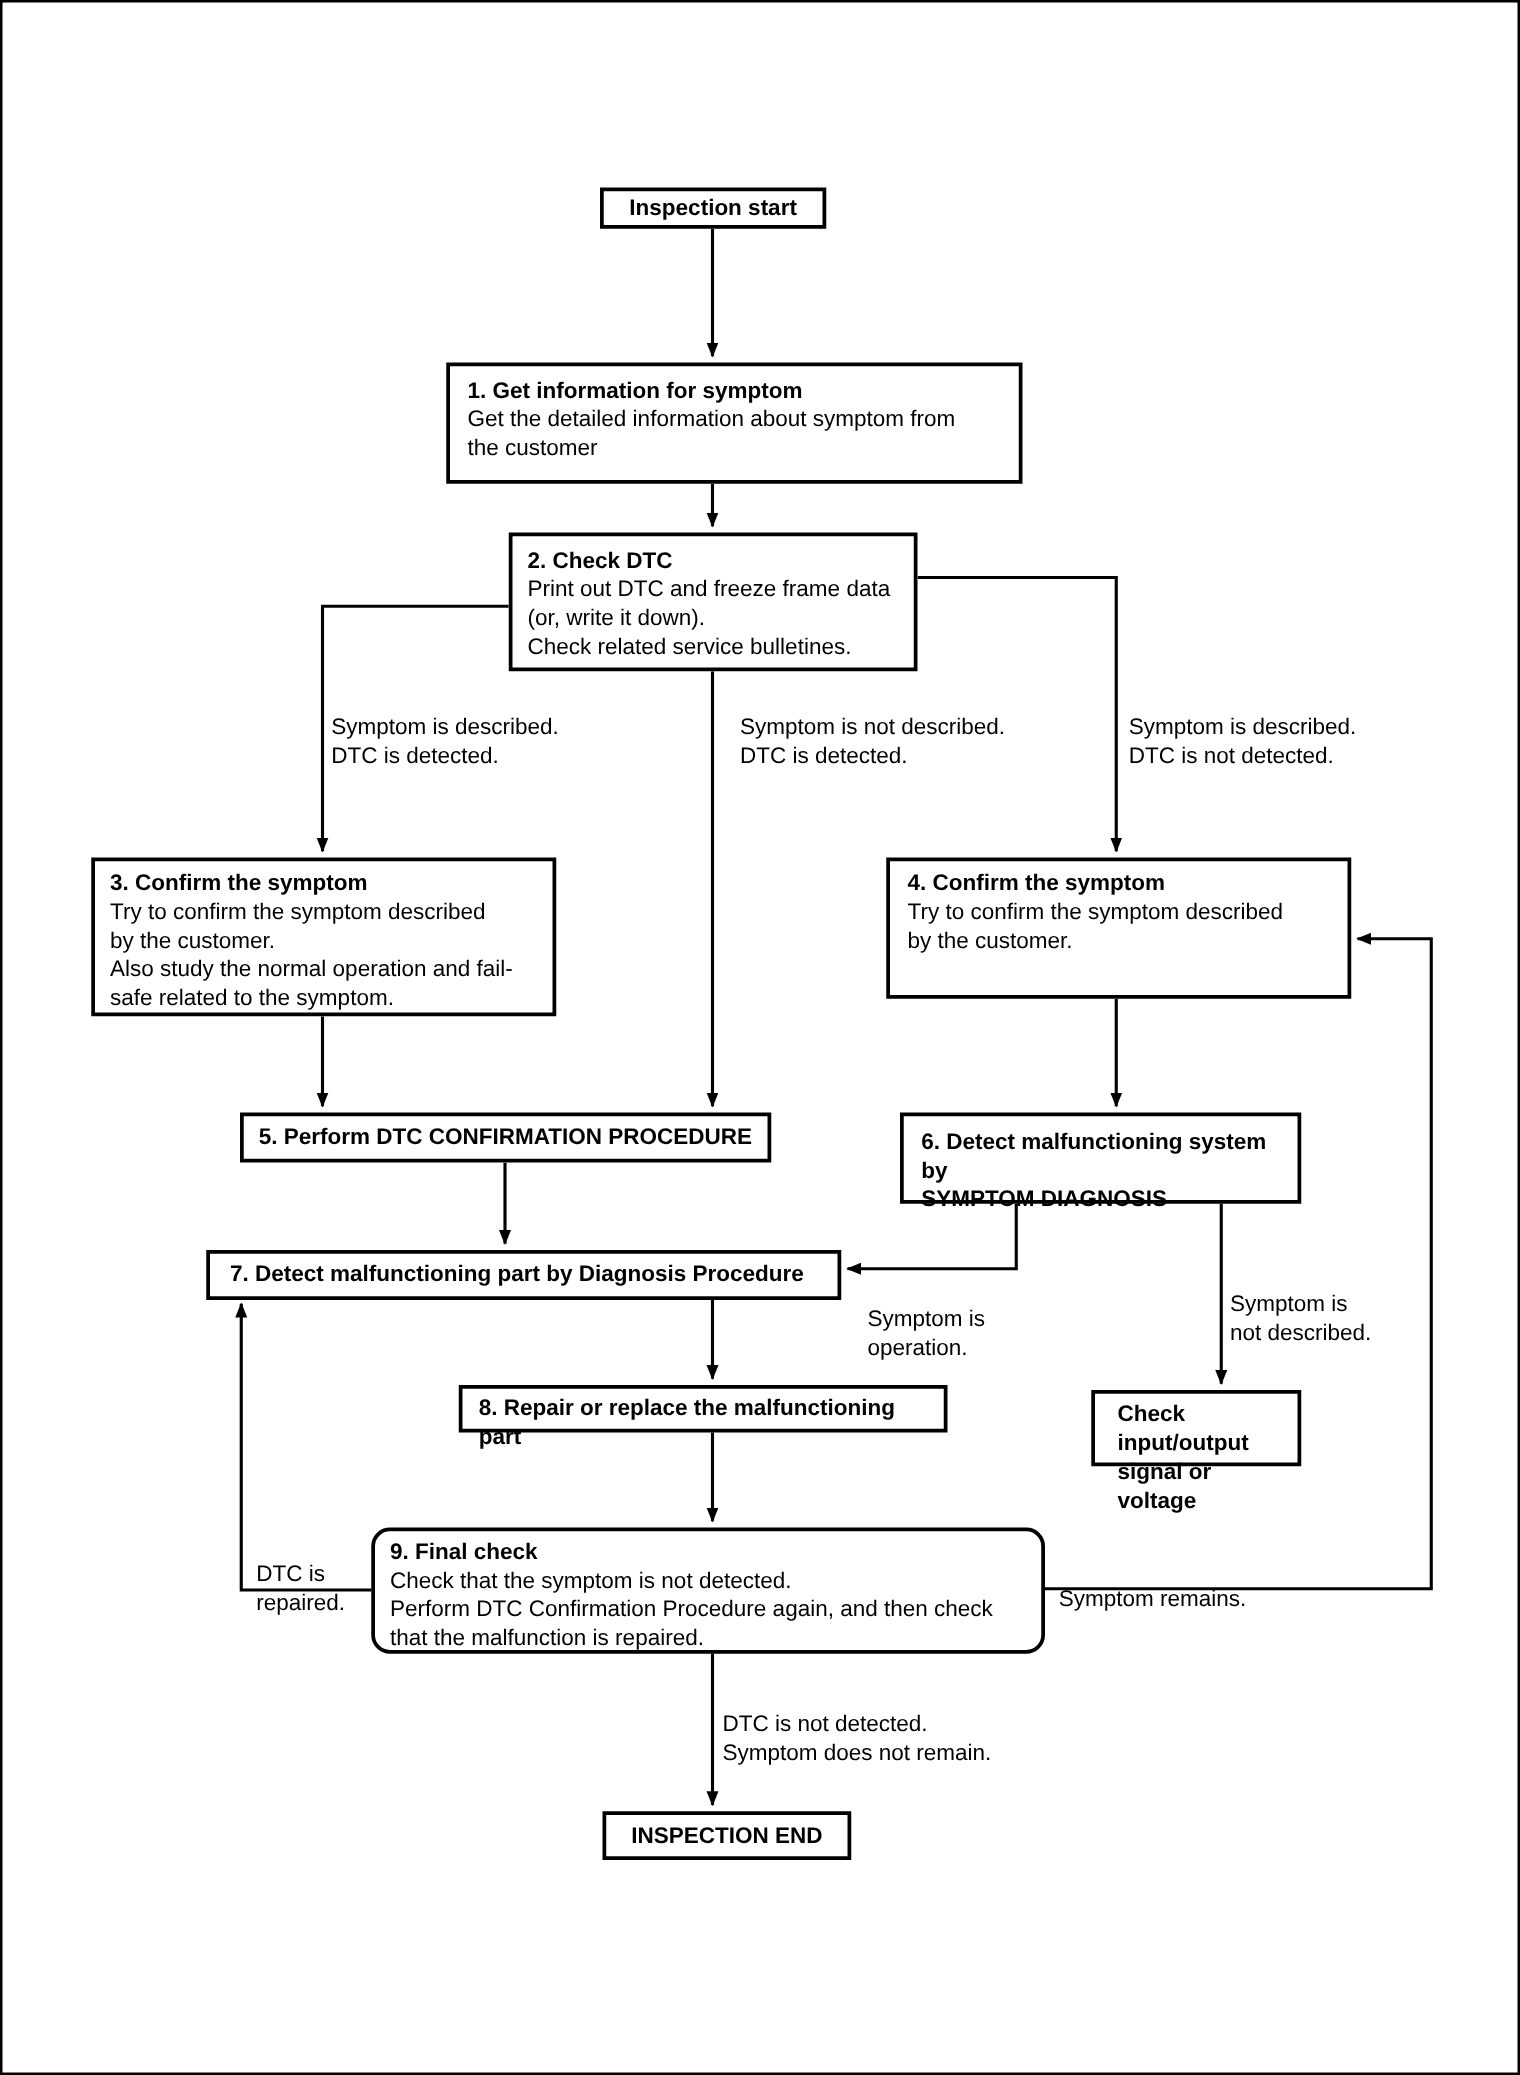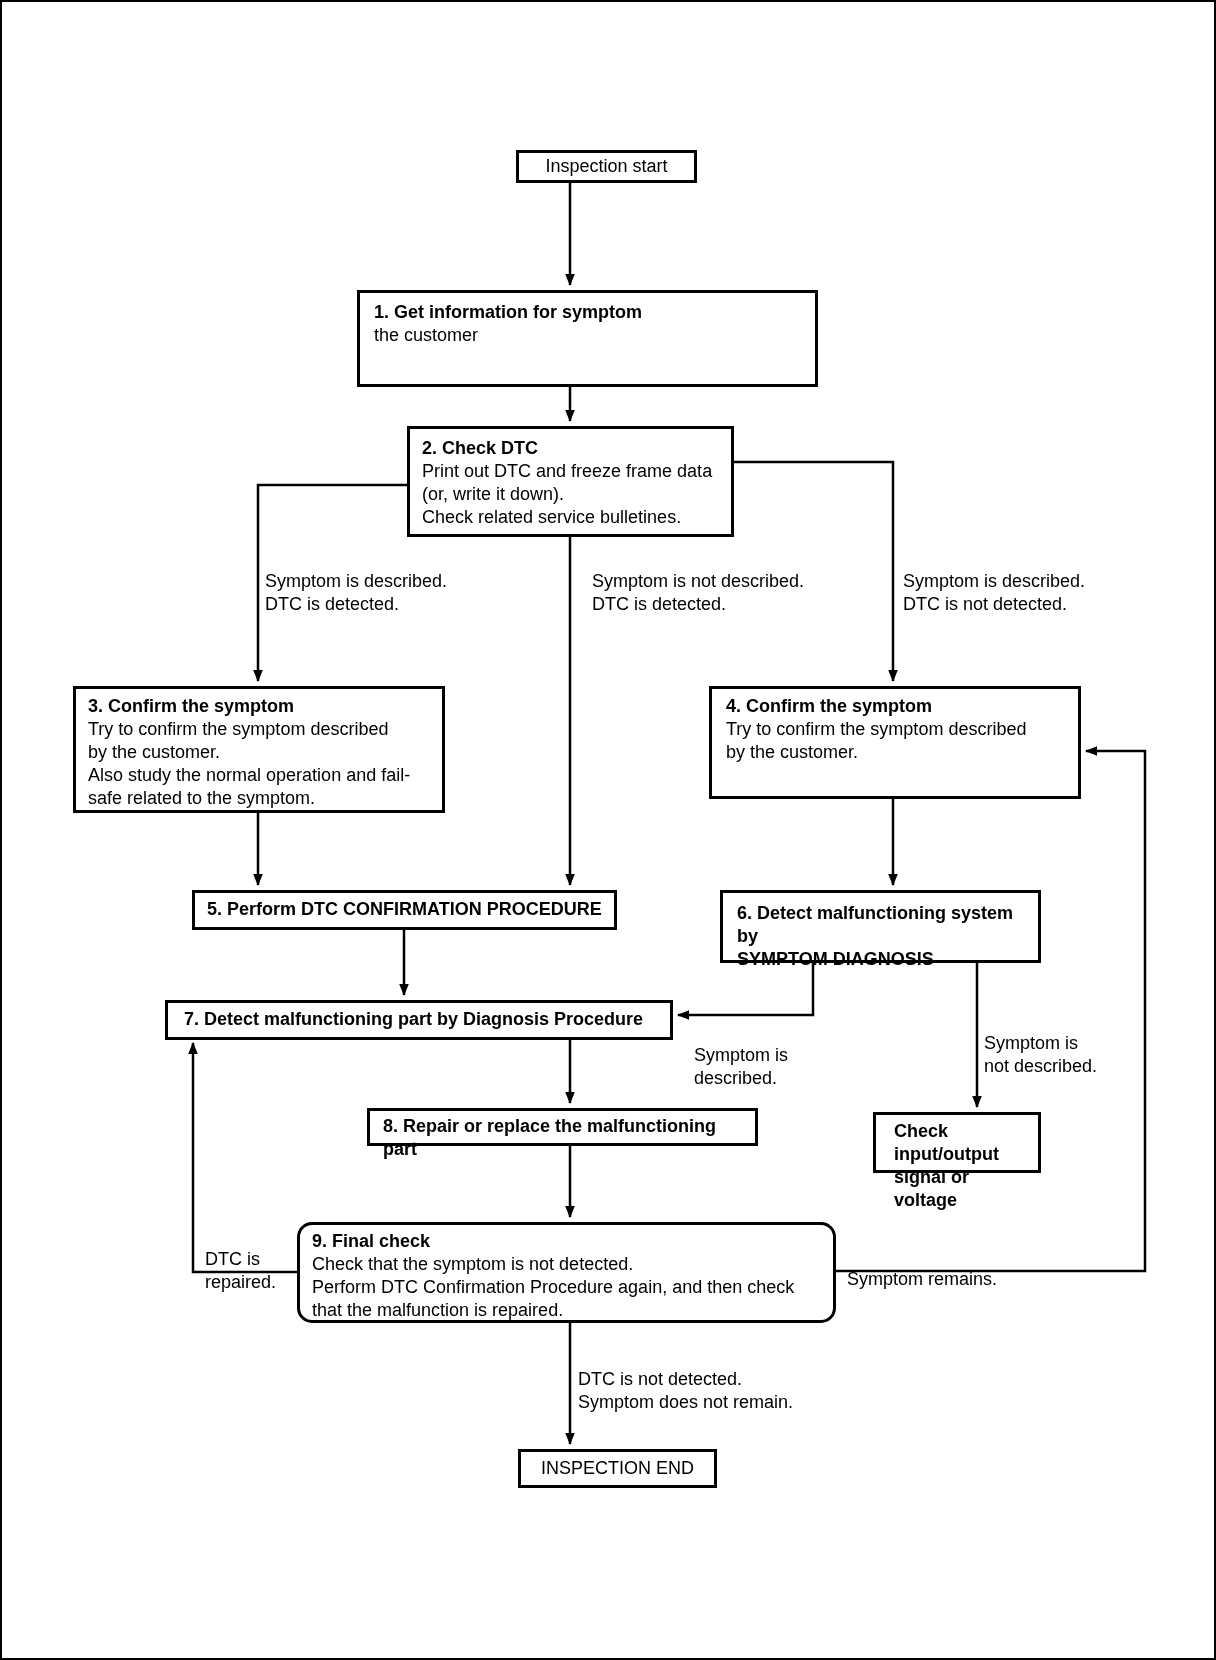--- a/index.html
+++ b/index.html
@@ -8,21 +8,21 @@
     font-family:"Liberation Sans", sans-serif;color:#000;overflow:hidden;
   }
   .frame{position:absolute;inset:0;border:2px solid #000;pointer-events:none;}
   .wires{position:absolute;left:0;top:0;}
   .node{
     position:absolute;background:#fff;border:3px solid #000;box-sizing:border-box;
     font-size:18px;line-height:23px;padding:6px 12px;
   }
   .node .t{font-weight:bold;display:block;}
   .node .l{display:block;}
-  .center{display:flex;align-items:center;justify-content:center;text-align:center;padding:0;font-weight:normal;margin-left:36px;}
+  .center{display:flex;align-items:center;justify-content:center;text-align:center;padding:0;font-weight:bold;}
   .elabel{position:absolute;font-size:18px;line-height:23px;white-space:nowrap;margin-top:24px;}
   .elabel span{display:block;}
 </style>
 </head>
 <body>
 
 <div class="canvas">
 
   <svg class="wires" width="1216" height="1660" viewBox="0 0 1216 1660">
     <defs>
@@ -48,20 +48,21 @@
       <path d="M570,1323 L570,1444" marker-end="url(#arr)"></path>
     </g>
   </svg>
 
   <div class="node center" style="left:480px;top:150px;width:181px;height:33px;">
     <span>Inspection start</span>
   </div>
 
   <div class="node" style="left:357px;top:290px;width:461px;height:97px;padding:8px 14px;">
     <span class="t">1. Get information for symptom</span>
+    <span class="l">Get the detailed information about symptom from</span>
     <span class="l">the customer</span>
   </div>
 
   <div class="node" style="left:407px;top:426px;width:327px;height:111px;padding:8px 12px;">
     <span class="t">2. Check DTC</span>
     <span class="l">Print out DTC and freeze frame data</span>
     <span class="l">(or, write it down).</span>
     <span class="l">Check related service bulletines.</span>
   </div>
 
@@ -122,21 +123,21 @@
     <span>DTC is detected.</span>
   </div>
 
   <div class="elabel" style="left:903px;top:546px;">
     <span>Symptom is described.</span>
     <span>DTC is not detected.</span>
   </div>
 
   <div class="elabel" style="left:694px;top:1020px;">
     <span>Symptom is</span>
-    <span>described.</span>
+    <span>operation.</span>
   </div>
 
   <div class="elabel" style="left:984px;top:1008px;">
     <span>Symptom is</span>
     <span>not described.</span>
   </div>
 
   <div class="elabel" style="left:205px;top:1224px;">
     <span>DTC is</span>
     <span>repaired.</span>

